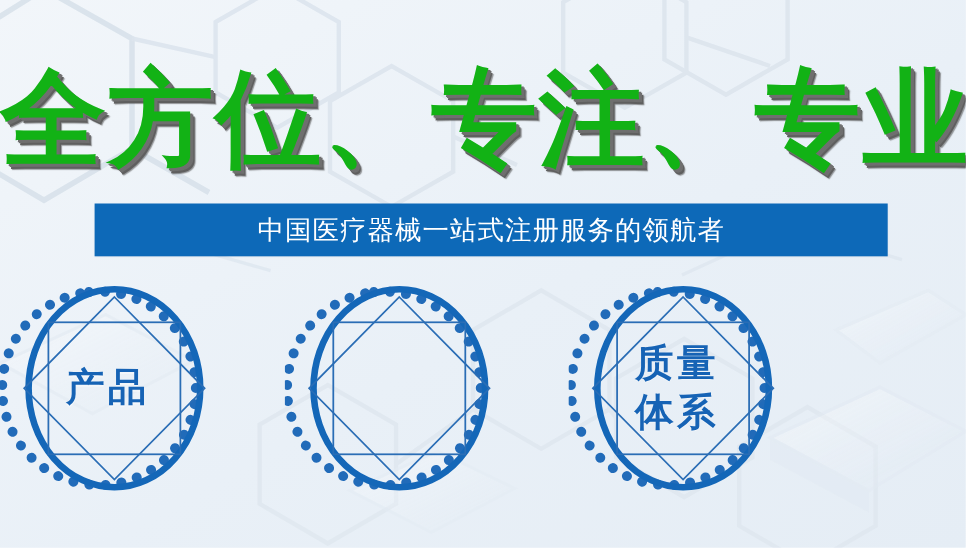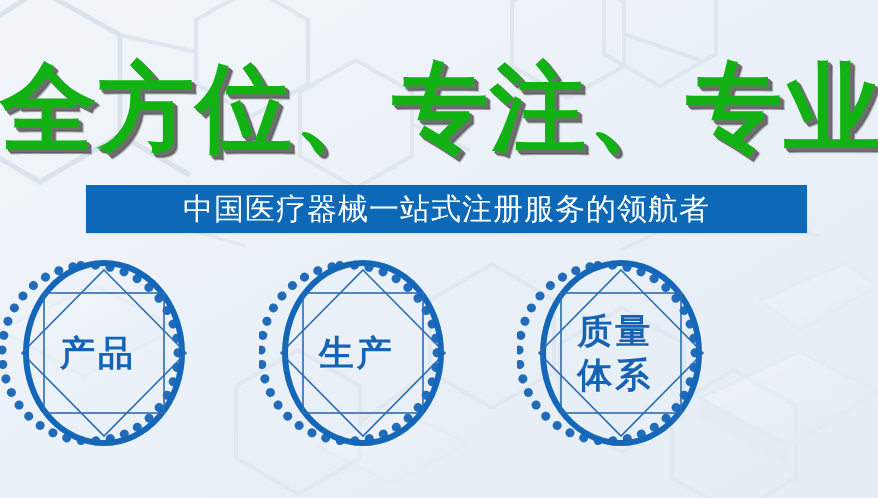--- a/index.html
+++ b/index.html
@@ -60,21 +60,21 @@
     height: 48px;
     background: #0d69b8;
     display: flex;
     align-items: center;
     justify-content: center;
     box-shadow: 0 1px 2px rgba(0,0,0,.10);
   }
   .subtitle-text {
     font-family: "DejaVu Sans", "Liberation Sans", sans-serif;
     color: #ffffff;
-    font-size: 30px;
+    font-size: 24px;
     font-weight: normal;
     letter-spacing: 1px;
     line-height: 34px;
     white-space: nowrap;
   }
 
   
   .badges {
     position: absolute;
     left: 0;
@@ -210,21 +210,20 @@
     <div class="badge">
       <svg class="badge-svg" viewBox="0 0 196 210" xmlns="http://www.w3.org/2000/svg">
         <g fill="none">
           <circle cx="90" cy="105" r="88" stroke="#1663b5" stroke-width="9" stroke-linecap="round" stroke-dasharray="0.1 14.6" transform="rotate(-96 90 105)" opacity=".95"></circle>
           <ellipse cx="104" cy="105" rx="78" ry="90" stroke="#1467b8" stroke-width="6"></ellipse>
           <rect x="44" y="45" width="120" height="120" stroke="#2a6db5" stroke-width="1.6"></rect>
           <polygon points="104,22 186,105 104,188 22,105" stroke="#2a6db5" stroke-width="1.6"></polygon>
         </g>
       </svg>
       <div class="badge-label">
-        <span>生产</span>
       </div>
     </div>
 
     <div class="badge">
       <svg class="badge-svg" viewBox="0 0 196 210" xmlns="http://www.w3.org/2000/svg">
         <g fill="none">
           <circle cx="90" cy="105" r="88" stroke="#1663b5" stroke-width="9" stroke-linecap="round" stroke-dasharray="0.1 14.6" transform="rotate(-96 90 105)" opacity=".95"></circle>
           <ellipse cx="104" cy="105" rx="78" ry="90" stroke="#1467b8" stroke-width="6"></ellipse>
           <rect x="44" y="45" width="120" height="120" stroke="#2a6db5" stroke-width="1.6"></rect>
           <polygon points="104,22 186,105 104,188 22,105" stroke="#2a6db5" stroke-width="1.6"></polygon>

